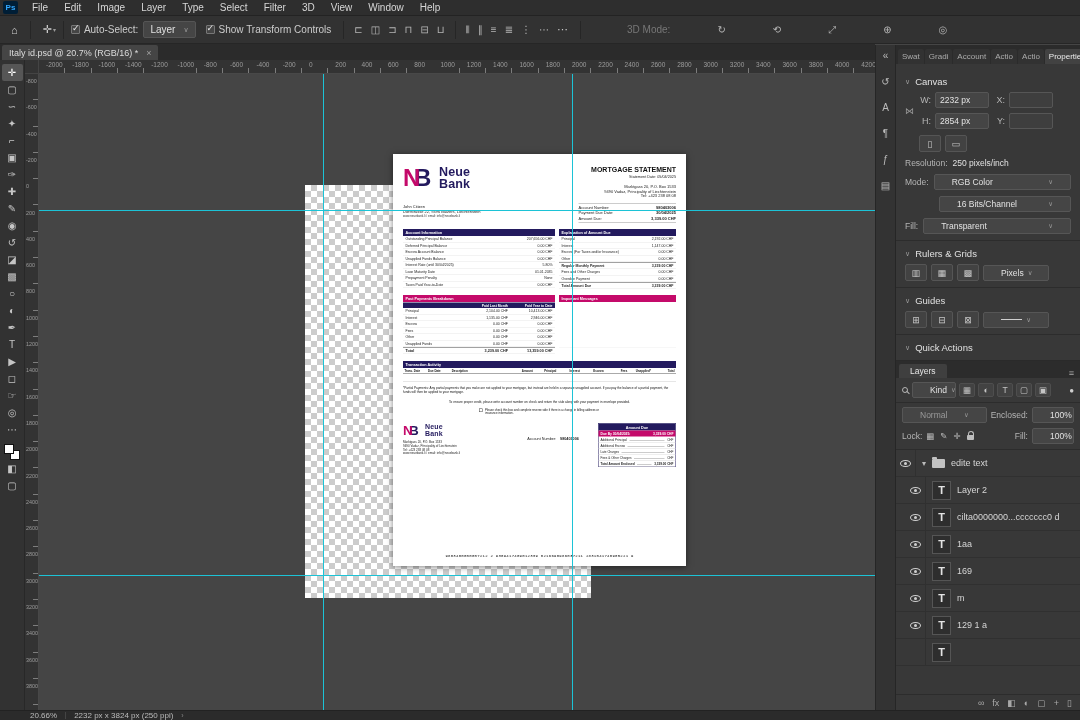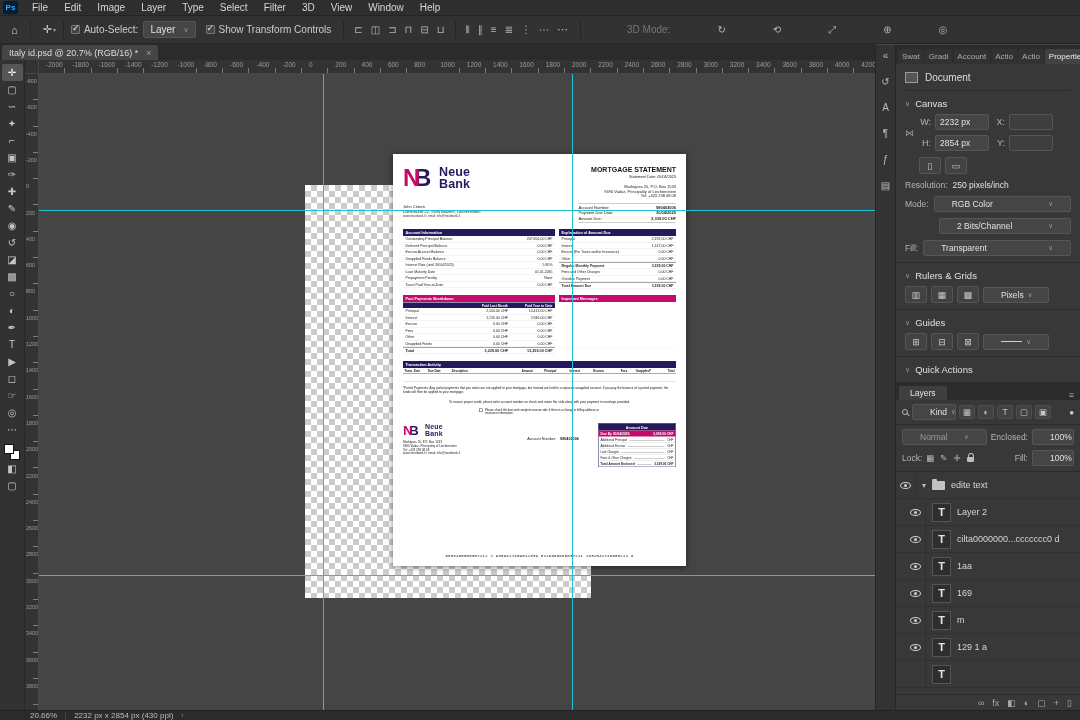--- a/index.html
+++ b/index.html
@@ -637,24 +637,20 @@
   <div class="ptabs" id="ptabs">
       <span class="ptab">Swat</span>
       <span class="ptab">Gradi</span>
       <span class="ptab">Account</span>
       <span class="ptab">Actio</span>
       <span class="ptab">Actio</span>
       <span class="ptab active">Properties</span>
     </div>
 
   <div class="props">
-    <div class="prop-doc">
-      <span class="doc-icon"></span>
-      <span>Document</span>
-    </div>
     <div class="sec">
       <span class="ch">∨</span>
       <span>Canvas</span>
     </div>
     <div class="fieldgrid">
       <span class="link-icon">⋈</span>
       <span class="flab">W:</span>
       <span class="pinput">2232 px</span>
       <span class="flab">X:</span>
       <span class="pinput dis"></span>
@@ -673,21 +669,21 @@
     </div>
     <div class="prow">
       <span class="plab">Mode:</span>
       <span class="pselect">
           <span>RGB Color</span>
           <span class="car">∨</span>
         </span>
     </div>
     <div class="prow" style="padding-left:34px;">
       <span class="pselect">
-          <span>2 Bits/Channel</span>
+          <span>16 Bits/Channel</span>
           <span class="car">∨</span>
         </span>
     </div>
     <div class="prow">
       <span class="plab">Fill:</span>
       <span class="pselect">
           <span>Transparent</span>
           <span class="car">∨</span>
         </span>
     </div>
@@ -836,15 +832,15 @@
         <span class="bico">▢</span>
         <span class="bico">+</span>
         <span class="bico">▯</span>
       </div>
   </div>
 </div>
 
 <div class="statusbar">
   <span>20.66%</span>
   <span class="sb-sep"></span>
-  <span>2232 px x 2854 px (430 ppi)</span>
+  <span>2232 px x 3824 px (250 ppi)</span>
   <span class="sb-arrow">›</span>
 </div>
 
 </body></html>

